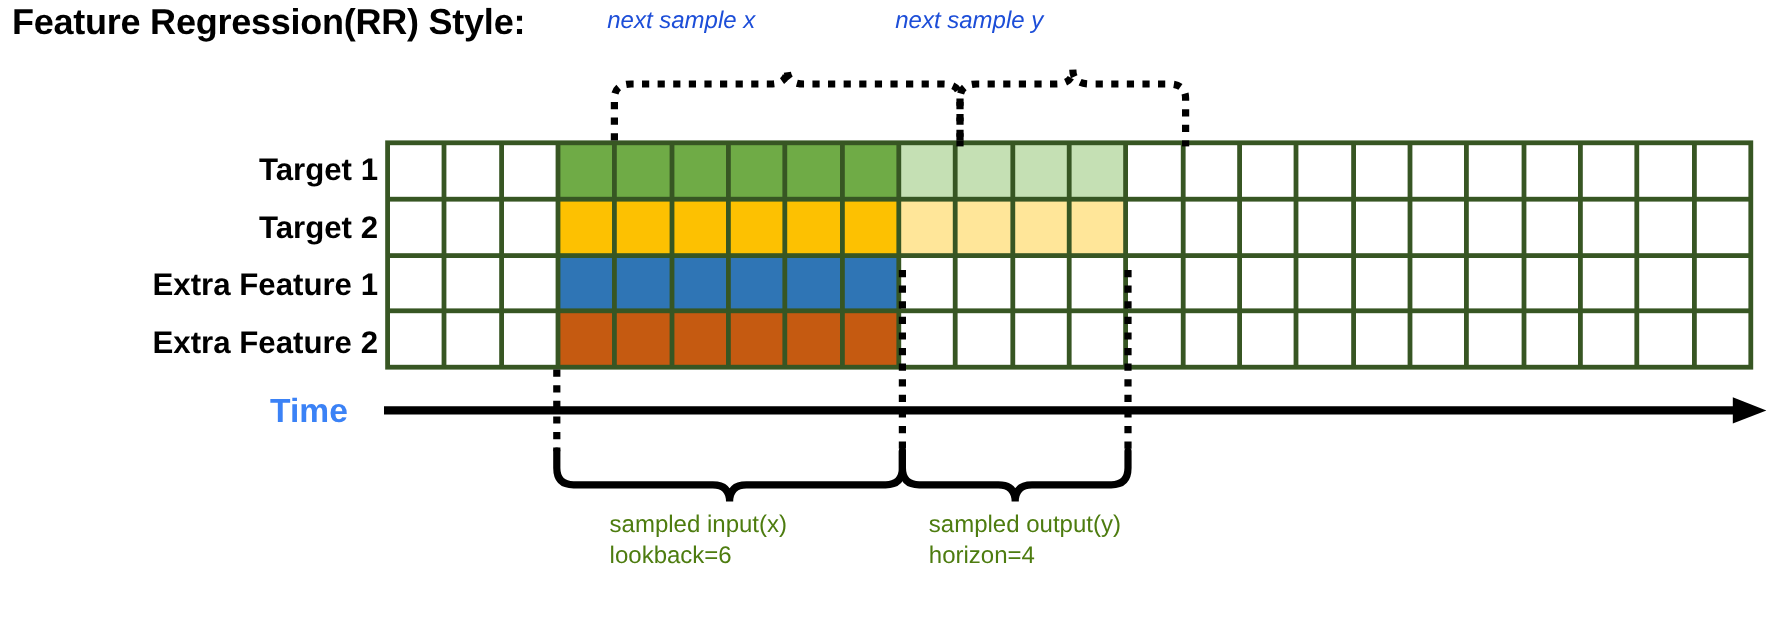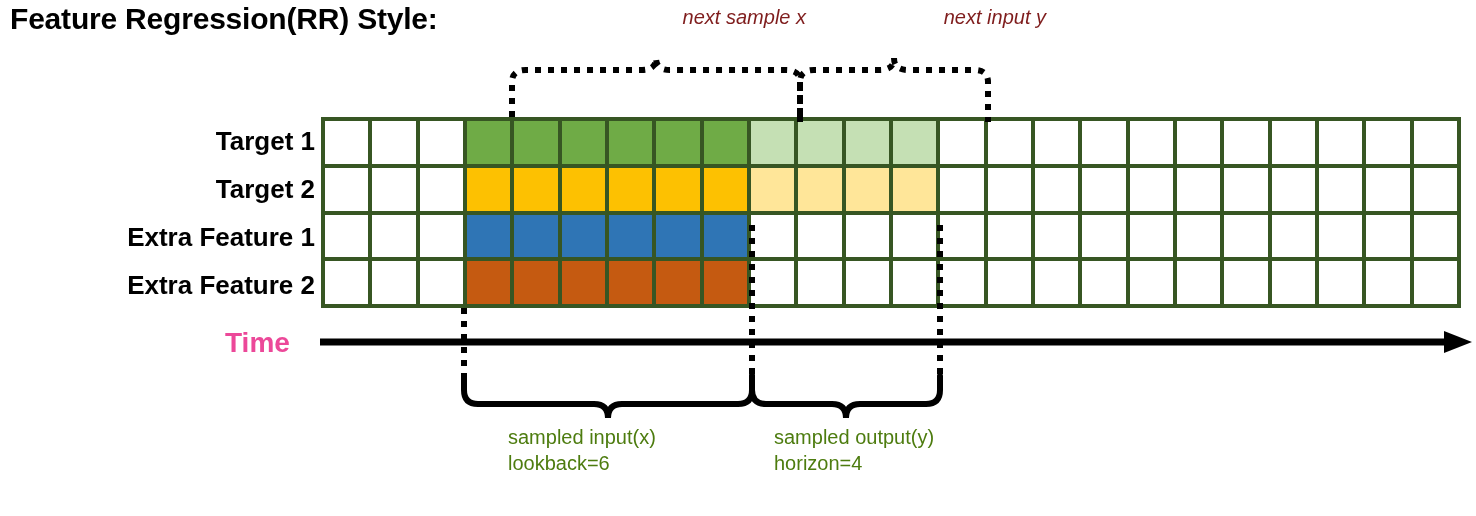--- a/index.html
+++ b/index.html
@@ -47,30 +47,30 @@
   .cell.green   { background:#6fab46; }
   .cell.lgreen  { background:#c5e0b4; }
   .cell.yellow  { background:#fdc101; }
   .cell.lyellow { background:#ffe699; }
   .cell.blue    { background:#2f75b5; }
   .cell.orange  { background:#c55a11; }
 
   
   .time-label {
     position:absolute; left:225px; top:327px;
-    font-size:28px; font-weight:bold; color:#ec4899;
+    font-size:28px; font-weight:bold; color:#3b82f6;
     white-space:nowrap;
   }
   .time-axis { position:absolute; left:320px; top:328px; width:1152px; height:28px; }
 
   
   .ann-top {
     position:absolute;
-    font-size:20px; font-style:italic; color:#7f1d1d;
-    white-space:nowrap; text-align:right;
+    font-size:20px; font-style:italic; color:#1d4ed8;
+    white-space:nowrap; text-align:left;
   }
   .ann-bottom {
     position:absolute;
     font-size:20px; color:#4d7c0f;
     line-height:1.30;
     white-space:nowrap;
   }
 
   
   .overlay { position:absolute; left:0; top:0; width:1476px; height:516px; pointer-events:none; }
@@ -194,21 +194,21 @@
       </div>
     </div>
 
   <div class="time-label">Time</div>
   <svg class="time-axis" viewBox="0 0 1152 28">
     <line x1="0" y1="14" x2="1128" y2="14" stroke="#000" stroke-width="7"></line>
     <polygon points="1124,3 1152,14 1124,25" fill="#000"></polygon>
   </svg>
 
   <div class="ann-top" style="left:506px; top:6px; width:300px;">next sample x</div>
-  <div class="ann-top" style="left:746px; top:6px; width:300px;">next input y</div>
+  <div class="ann-top" style="left:746px; top:6px; width:300px;">next sample y</div>
 
   <div class="ann-bottom" style="left:508px; top:424px;">
     <div>sampled input(x)</div>
     <div>lookback=6</div>
   </div>
   <div class="ann-bottom" style="left:774px; top:424px;">
     <div>sampled output(y)</div>
     <div>horizon=4</div>
   </div>
 

